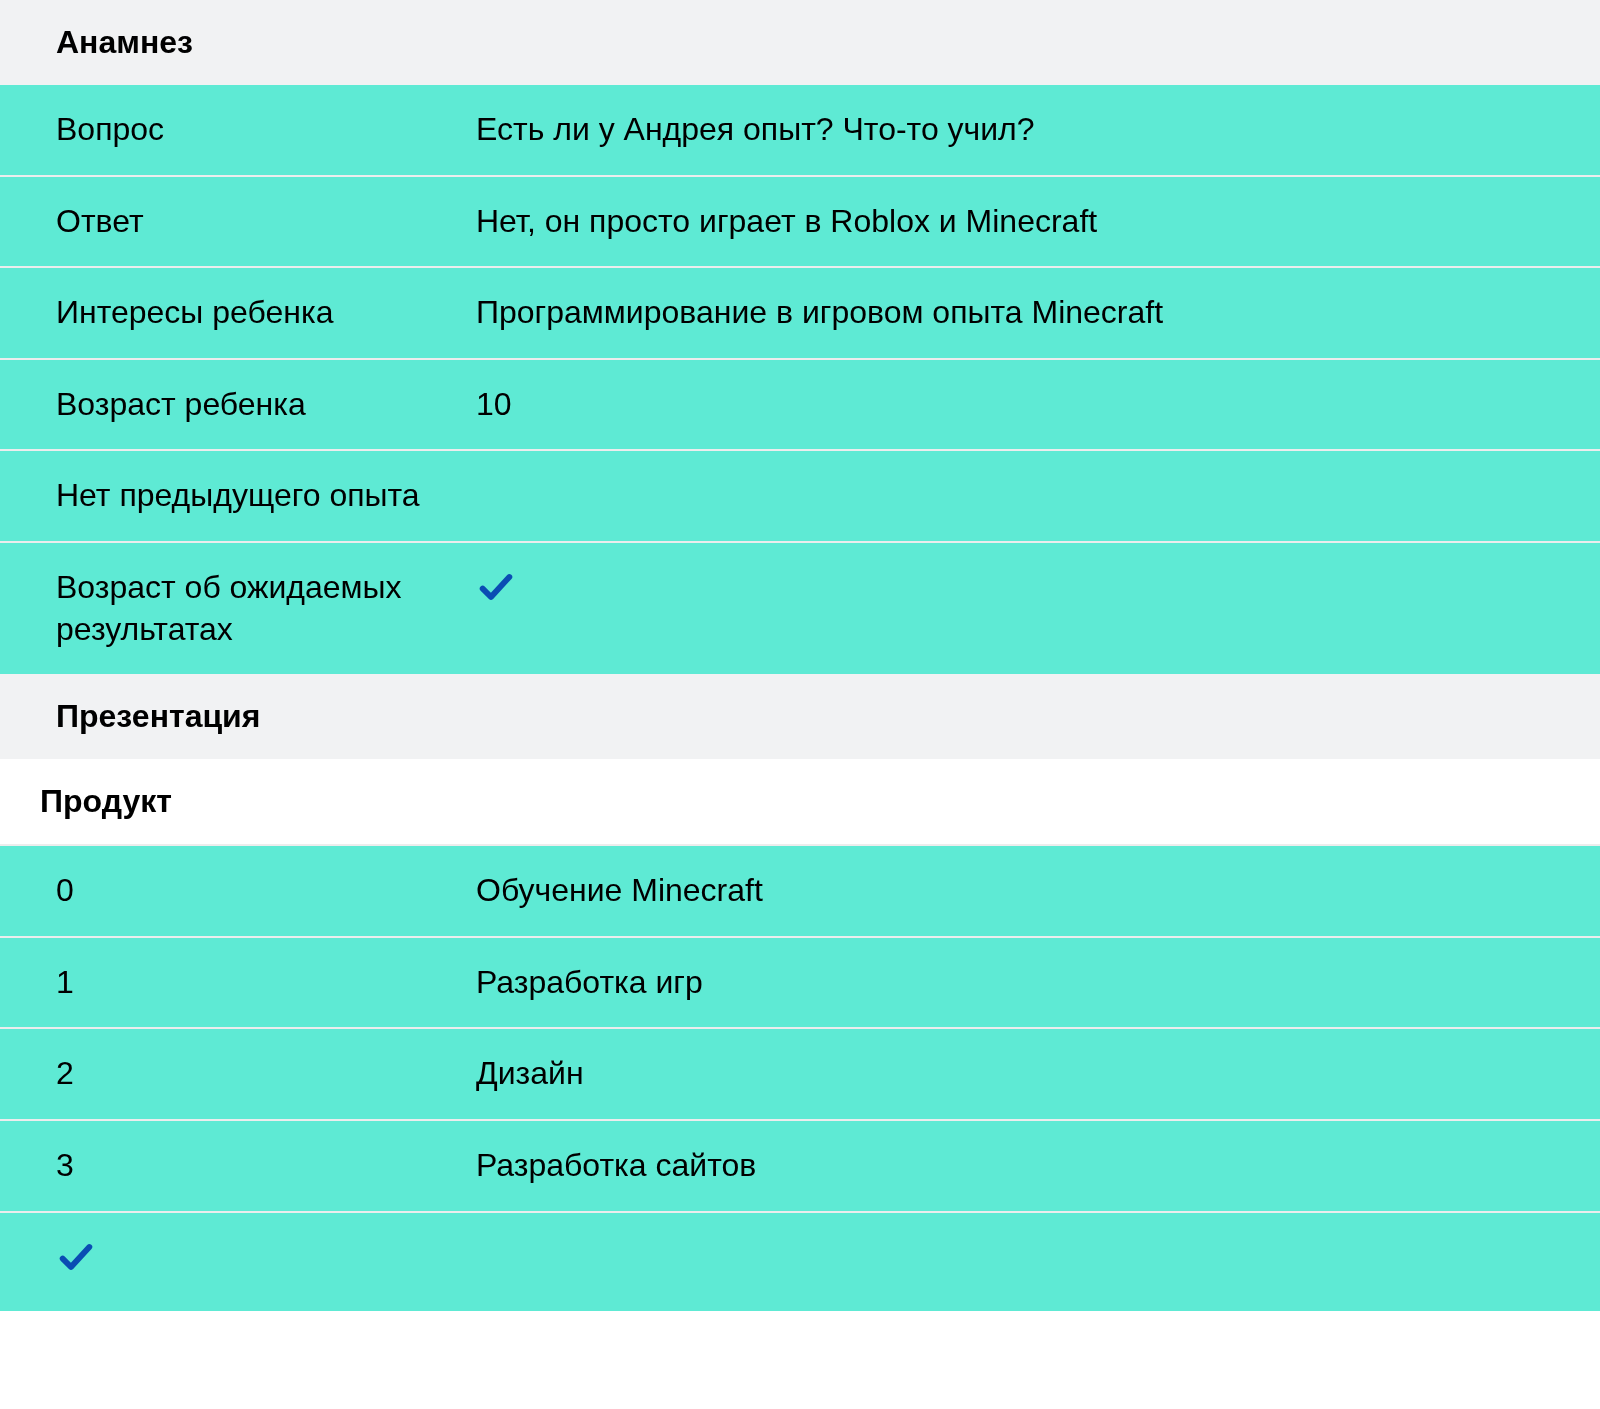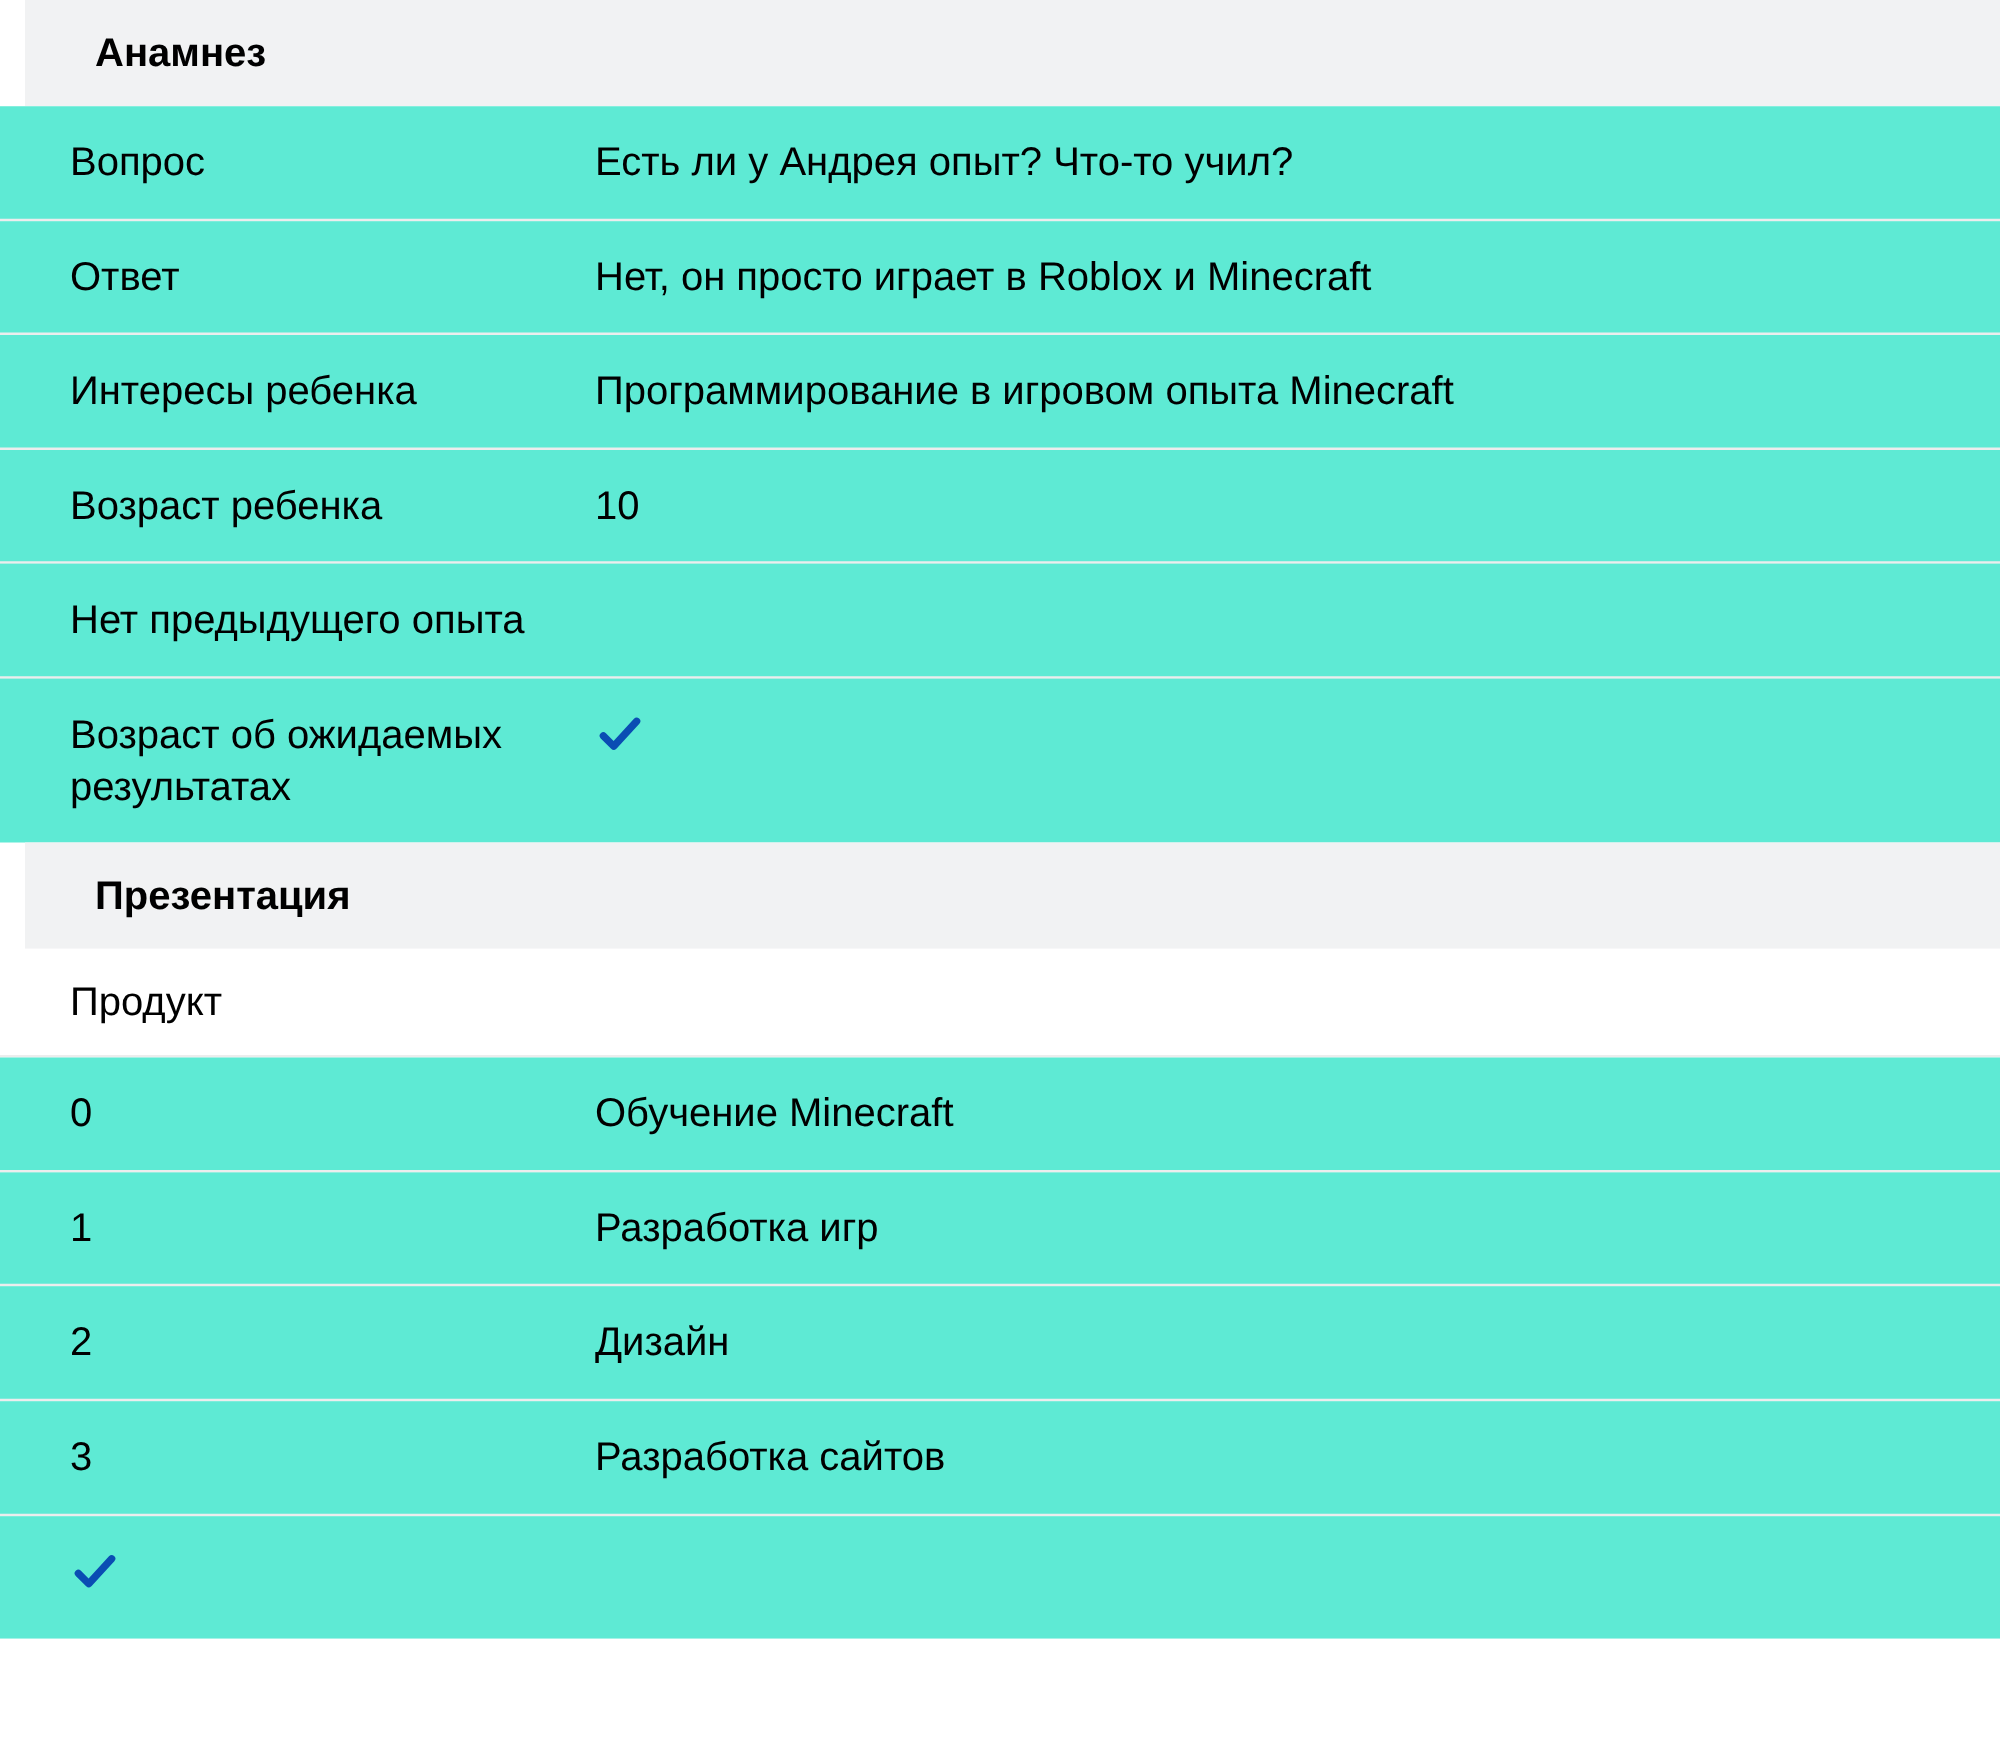--- a/index.html
+++ b/index.html
@@ -12,28 +12,28 @@
       background: #ffffff;
       width: 1600px;
       color: #000000;
     }
     .section-header {
       background: #f1f2f3;
       padding: 24px 56px;
       font-weight: 600;
       font-size: 32px;
       color: #000000;
-      margin-left: 20px;
     }
     .row-subheader {
       background: #ffffff;
-      padding: 24px 56px;
+      padding: 24px 40px;
       font-size: 32px;
       color: #000000;
       border-bottom: 2px solid #eceded;
+      font-weight: bold;
     }
     .row {
       display: flex;
       padding: 24px 56px;
       border-bottom: 2px solid #eceded;
       background: #5eead4;
     }
     .row:last-child {
       border-bottom: none;
     }

